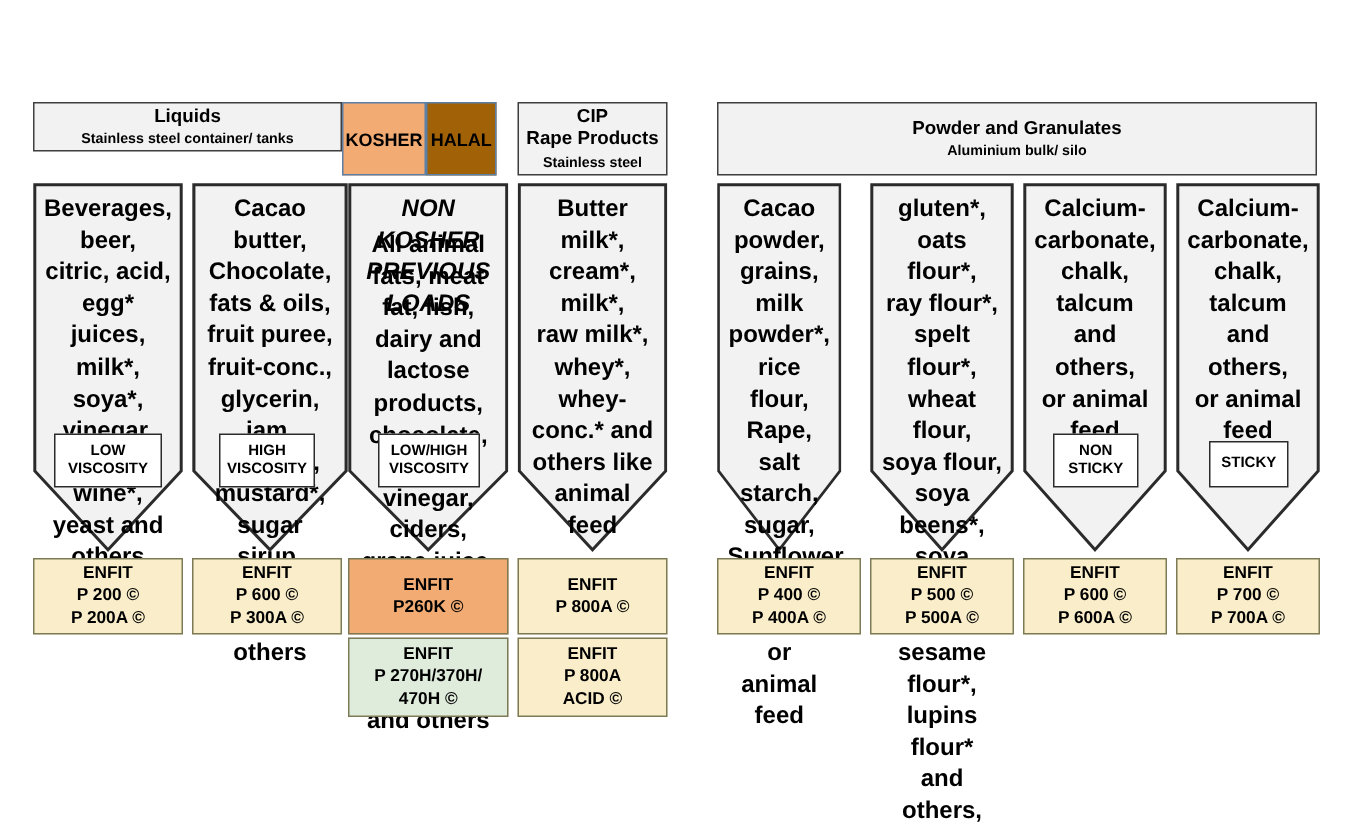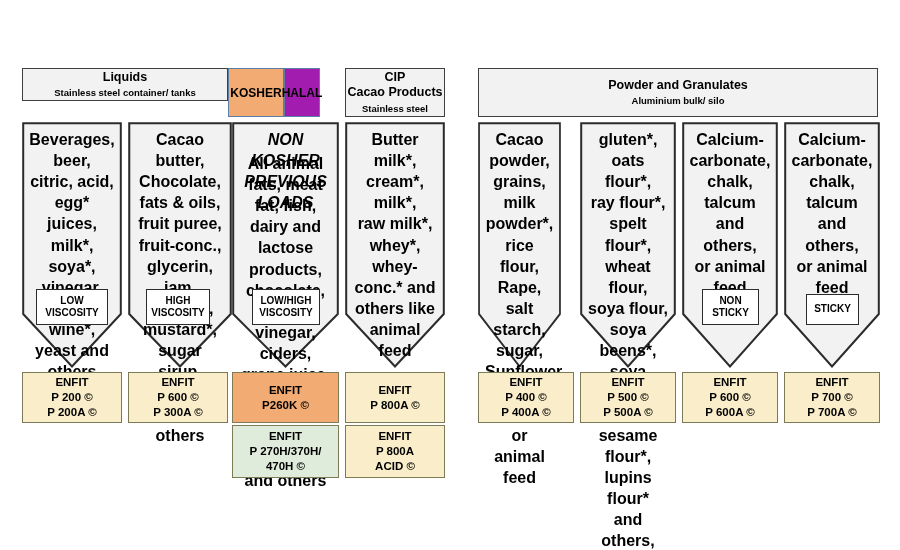--- a/index.html
+++ b/index.html
@@ -125,27 +125,27 @@
 
   <div class="hdr" style="left:22px; top:68px; width:206px; height:33px;">
     <div class="hdr-title">Liquids</div>
     <div class="hdr-sub">Stainless steel container/ tanks</div>
   </div>
 
   <div class="hdr-cert" style="left:228px; top:68px; width:56px; height:49px; background:#f2ab72;">
     <span>KOSHER</span>
   </div>
 
-  <div class="hdr-cert" style="left:284px; top:68px; width:36px; height:49px; background:#a21caf;">
+  <div class="hdr-cert" style="left:284px; top:68px; width:47px; height:49px; background:#a16207;">
     <span>HALAL</span>
   </div>
 
   <div class="hdr" style="left:345px; top:68px; width:100px; height:49px;">
     <div class="hdr-title">CIP</div>
-    <div class="hdr-title">Cacao Products</div>
+    <div class="hdr-title">Rape Products</div>
     <div class="hdr-sub">Stainless steel</div>
   </div>
 
   <div class="hdr" style="left:478px; top:68px; width:400px; height:49px;">
     <div class="hdr-title">Powder and Granulates</div>
     <div class="hdr-sub">Aluminium bulk/ silo</div>
   </div>
 
   <div class="col" style="left:22px; top:122px; width:100px; height:246px;">
     <svg class="col-shape" viewBox="0 0 100 246" preserveAspectRatio="none">

